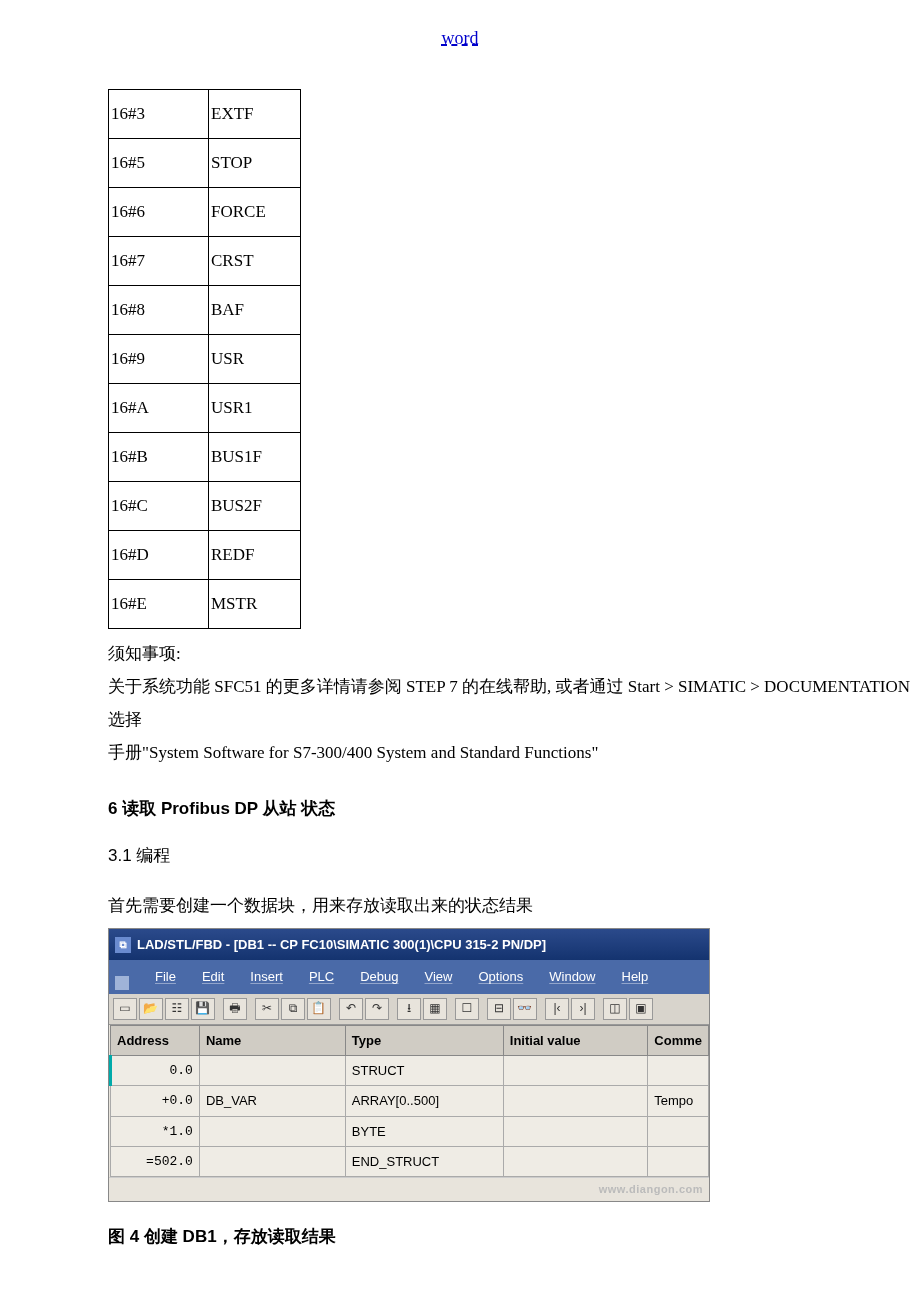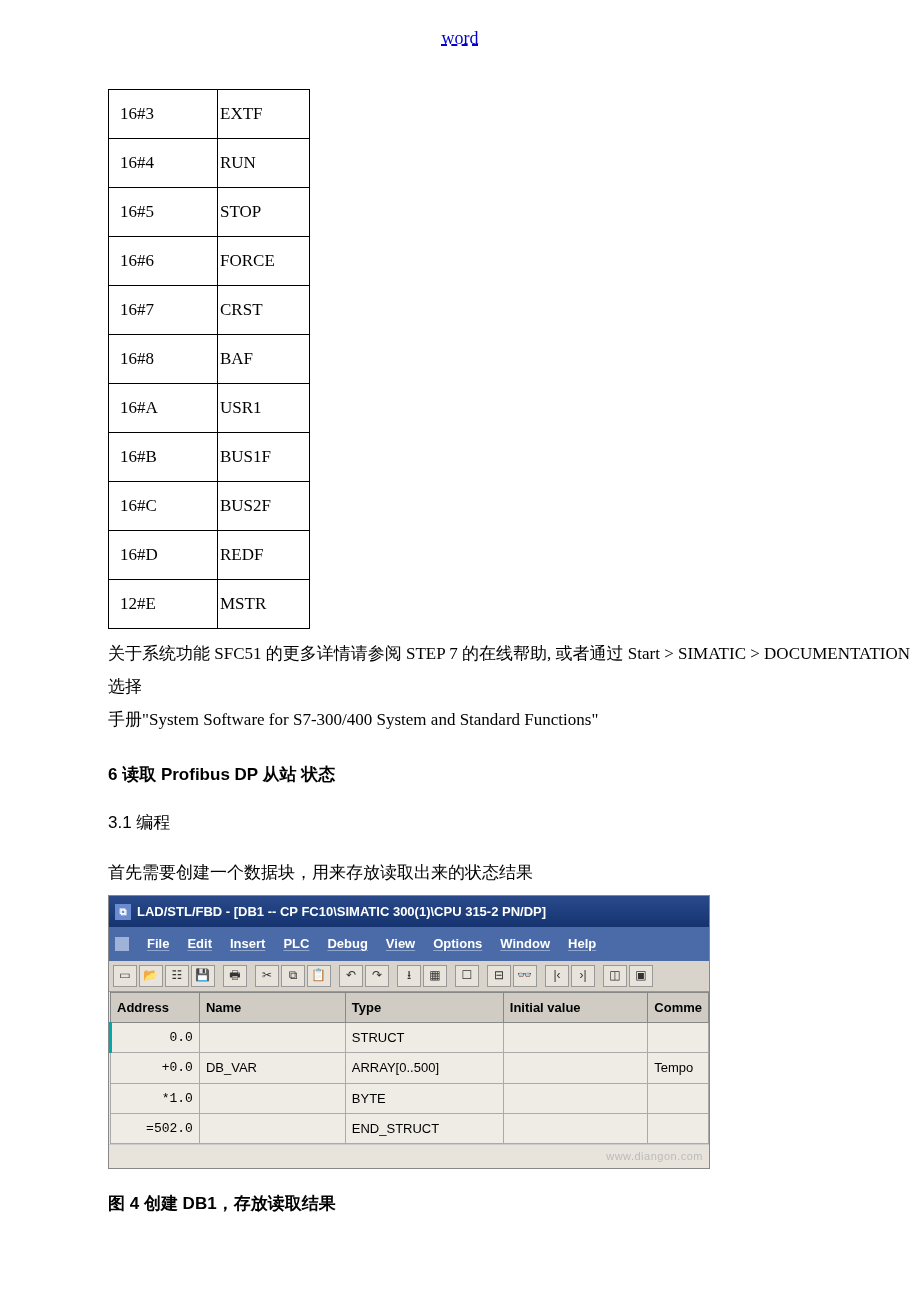--- a/index.html
+++ b/index.html
@@ -34,21 +34,21 @@
   table.code-table {
     border-collapse: collapse;
     margin-bottom: 8px;
   }
   table.code-table td {
     border: 1px solid #000;
     height: 46px;
     vertical-align: middle;
     font-family: "Times New Roman", serif;
   }
-  table.code-table td.col1 { width: 96px; padding-left: 11px; }
+  table.code-table td.col1 { width: 96px; padding-left: 2px; }
   table.code-table td.col2 { width: 88px; padding-left: 2px; }
   .para { margin: 0; }
   .section-title { font-weight: bold; margin-top: 22px; margin-bottom: 14px; font-family: Arial, "SimSun", sans-serif; font-size:17px;}
   .subhead { margin-top: 12px; font-family: Arial, "SimSun", sans-serif; font-size:17px;}
 
   
   .screenshot {
     width: 600px;
     border: 1px solid #888;
     background: #bfbfbf;
@@ -70,23 +70,22 @@
     width: 16px; height: 16px;
     background: #6a8bcf;
     display:inline-flex;align-items:center;justify-content:center;
     font-size:10px;
   }
   .ss-menubar {
     background: #4a6aa8;
     color: #fff;
     padding: 4px 6px;
     display: flex;
-    gap: 18px;
-    align-items: center;
-    font-weight: bold;
+    gap: 26px;
+    align-items: flex-end;
   }
   .ss-menubar .icon-box {
     width:14px;height:14px;background:#9fb3d8;
   }
   .ss-menubar span { text-decoration: underline; text-decoration-color: rgba(255,255,255,0.4); text-underline-offset:2px;}
   .ss-toolbar {
     background: #d8d4cc;
     padding: 4px 4px;
     display: flex;
     gap: 2px;
@@ -120,21 +119,21 @@
     border: 1px solid #aaa;
     padding: 2px 6px;
     height: 20px;
     background: #efece5;
     font-size:13px;
   }
   .ss-grid td.addr { text-align: right; font-family: "Courier New", monospace; background:#efece5;}
   .ss-grid tr.first td.addr { border-left: 3px solid #0aa; }
   .watermark {
     text-align:right; color:#bbb; font-size:11px; padding:1px 6px 0 0;
-    letter-spacing:0.5px; background:#e8e4dc; border-top:1px solid #ccc;
+    letter-spacing:0.5px; background:#e8e4dc; border-top:1px solid #ccc;font-weight:bold;
   }
 
   .caption { margin-top: 18px; font-family: Arial, "SimSun", sans-serif; font-size:17px;font-weight:bold;}
 </style>
 </head>
 <body>
 
 <div class="page">
 
   <div class="header-link">
@@ -143,62 +142,63 @@
 
   <div class="content">
 
     <table class="code-table">
       <tbody id="code-table-body">
           <tr>
             <td class="col1">16#3</td>
             <td class="col2">EXTF</td>
           </tr>
           <tr>
-            <td class="col1">16#4</td>
-            <td class="col2">RUN</td>
-          </tr>
-          <tr>
             <td class="col1">16#5</td>
             <td class="col2">STOP</td>
           </tr>
           <tr>
             <td class="col1">16#6</td>
             <td class="col2">FORCE</td>
           </tr>
           <tr>
             <td class="col1">16#7</td>
             <td class="col2">CRST</td>
           </tr>
           <tr>
             <td class="col1">16#8</td>
             <td class="col2">BAF</td>
           </tr>
           <tr>
+            <td class="col1">16#9</td>
+            <td class="col2">USR</td>
+          </tr>
+          <tr>
             <td class="col1">16#A</td>
             <td class="col2">USR1</td>
           </tr>
           <tr>
             <td class="col1">16#B</td>
             <td class="col2">BUS1F</td>
           </tr>
           <tr>
             <td class="col1">16#C</td>
             <td class="col2">BUS2F</td>
           </tr>
           <tr>
             <td class="col1">16#D</td>
             <td class="col2">REDF</td>
           </tr>
           <tr>
-            <td class="col1">12#E</td>
+            <td class="col1">16#E</td>
             <td class="col2">MSTR</td>
           </tr>
         </tbody>
     </table>
 
+    <p class="para">须知事项:</p>
     <p class="para">关于系统功能 SFC51 的更多详情请参阅 STEP 7 的在线帮助, 或者通过 Start &gt; SIMATIC &gt; DOCUMENTATION 选择</p>
     <p class="para">手册"System Software for S7-300/400 System and Standard Functions"</p>
 
     <p class="section-title">6 读取 Profibus DP 从站 状态</p>
 
     <p class="subhead">3.1 编程</p>
     <p class="para">首先需要创建一个数据块，用来存放读取出来的状态结果</p>
 
     <div class="screenshot">
       <div class="ss-titlebar">

